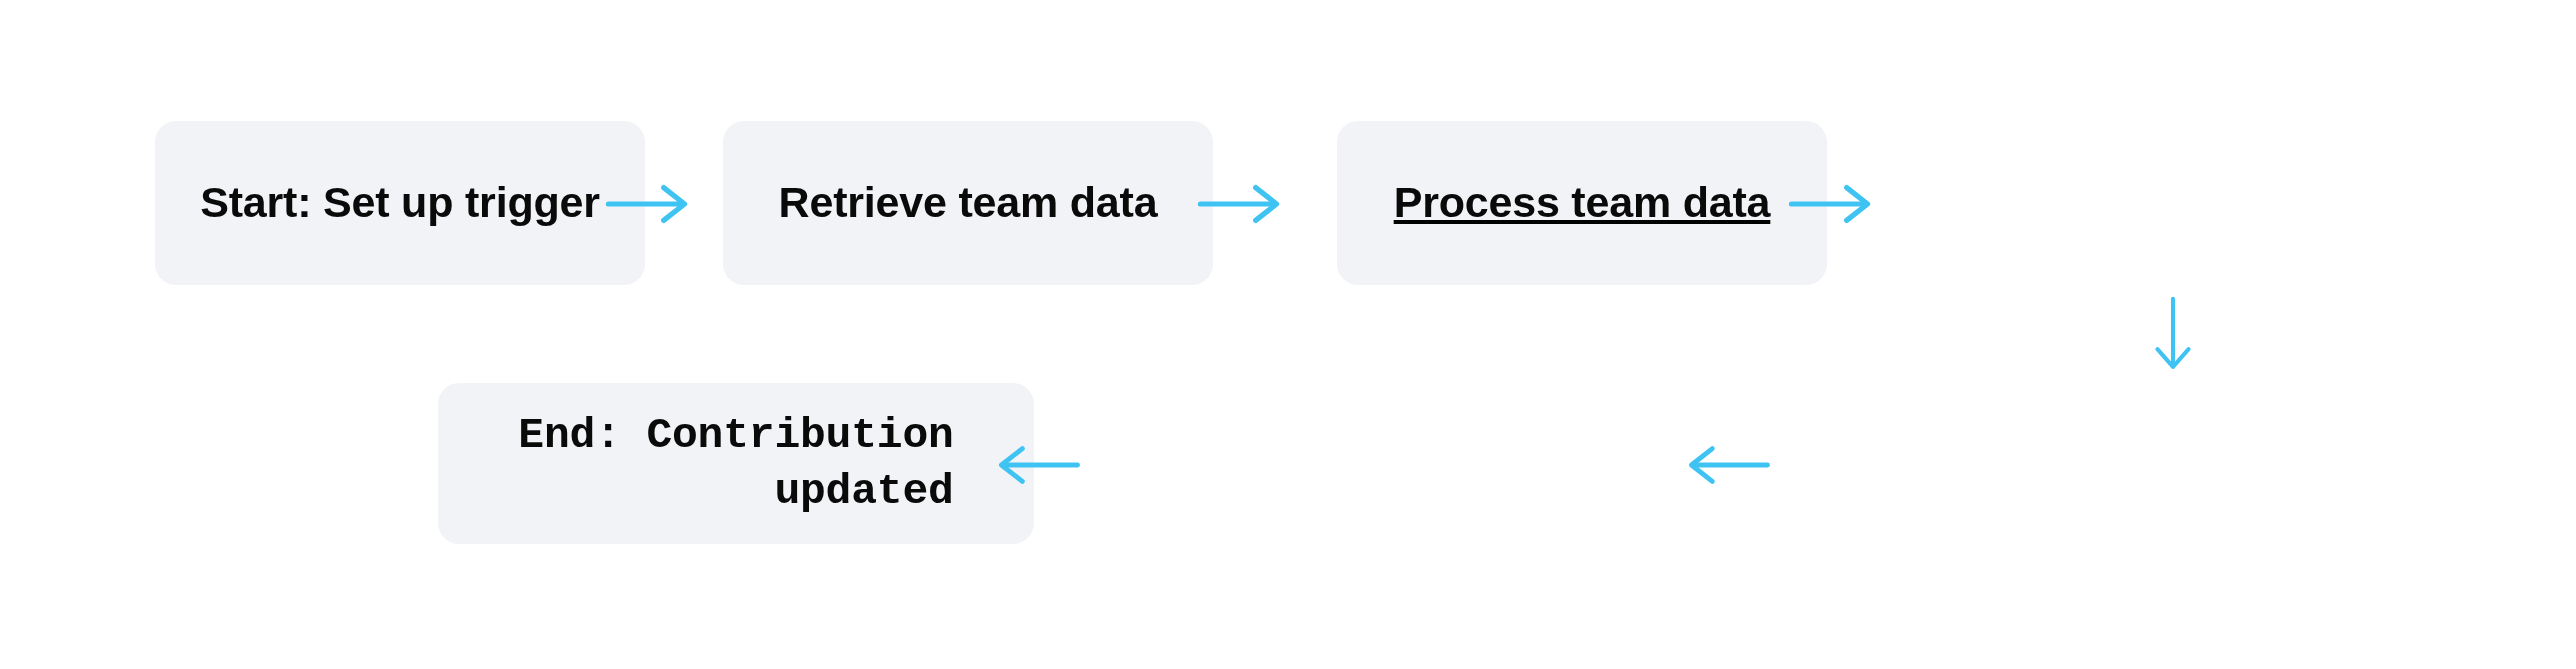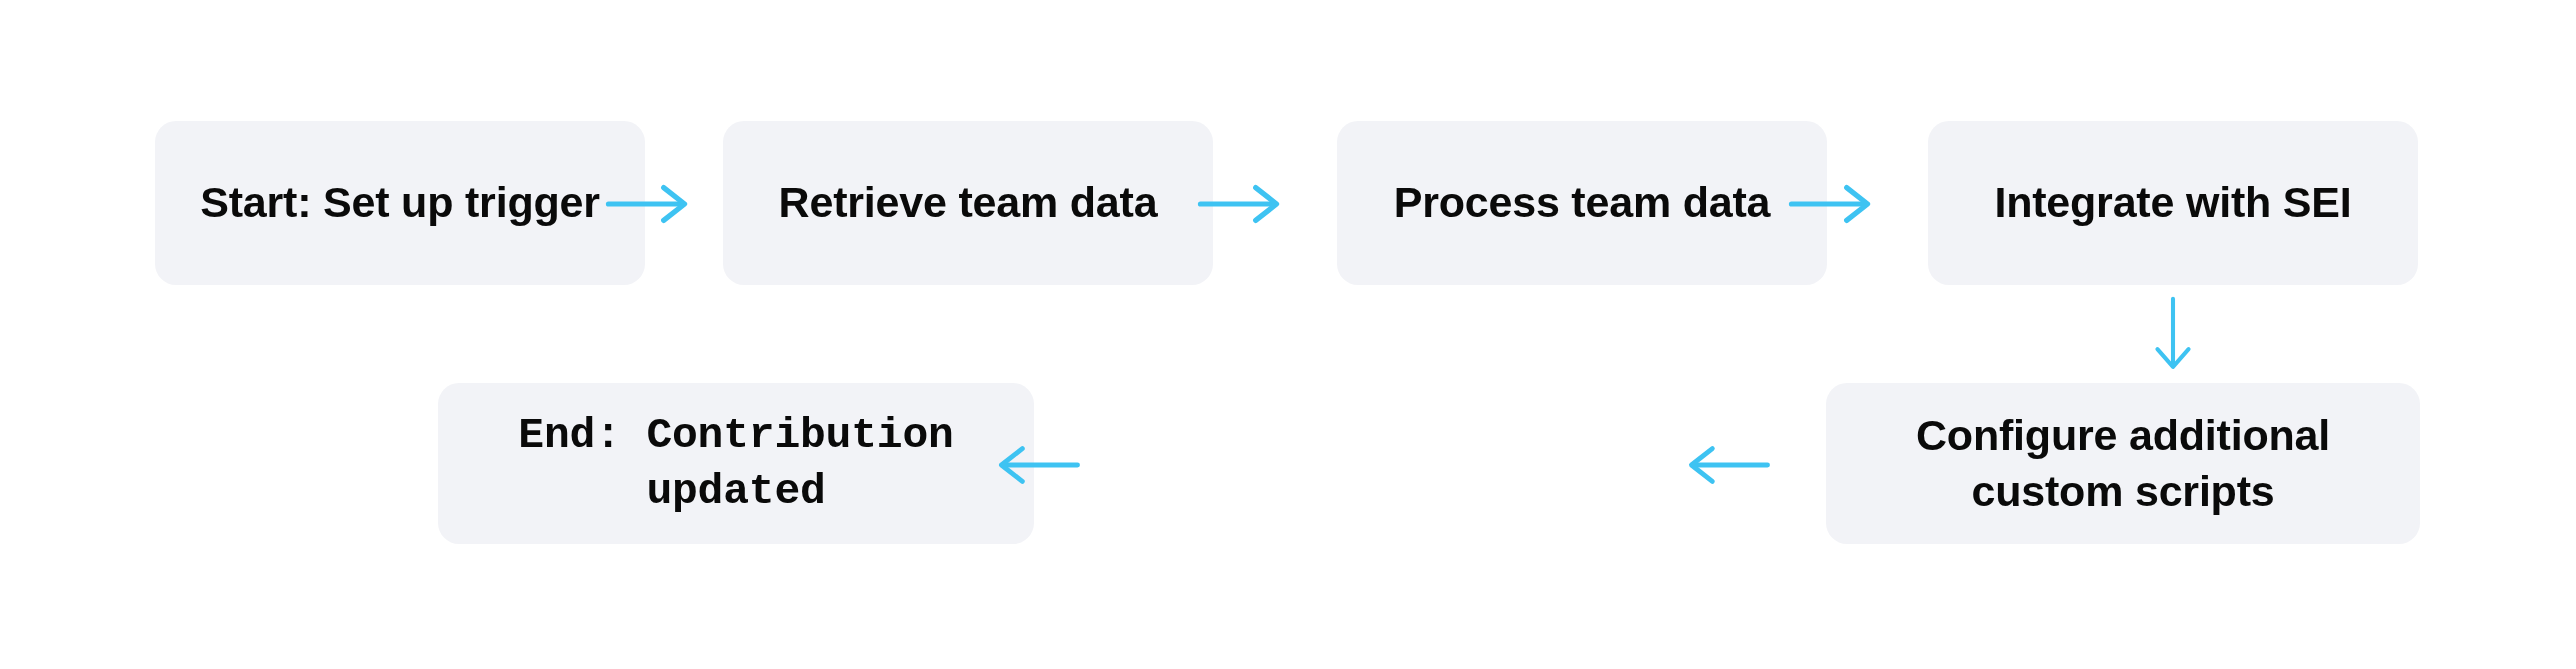--- a/index.html
+++ b/index.html
@@ -29,36 +29,37 @@
     text-align: center;
   }
   .node-label {
     font-weight: 700;
     font-size: 43px;
     line-height: 1.3;
     letter-spacing: -0.2px;
     color: var(--node-text-color, #0a0a0a);
     white-space: pre-line;
     padding: 0 9px;
+    text-align: right;
   }
   .arrow {
     position: absolute;
     color: var(--arrow-color, #3ec3f2);
     display: block;
   }
   .arrow path {
     fill: none;
     stroke: currentColor;
     stroke-linecap: round;
     stroke-linejoin: round;
   }
   
   .n1 { left: 155px;  top: 121px; width: 490px; height: 164px; }
   .n2 { left: 723px; top: 121px; width: 490px; height: 164px; }
-  .n3 { left: 1337px; top: 121px; width: 490px; height: 164px; }
+  .n3 { left: 1337px; top: 121px; width: 490px; height: 164px; text-decoration: underline; }
   .n4 { left: 1928px; top: 121px; width: 490px; height: 164px; }
   
   .n5 { left: 1826px; top: 383px; width: 594px; height: 161px; }
   .n6 { left: 1131px; top: 383px; width: 587px; height: 161px; }
   .n7 { left: 438px;  top: 383px; width: 596px; height: 161px; font-family: Liberation Mono, monospace; }
   
   .a1 { left: 604px;  top: 180px; }
   .a2 { left: 1196px; top: 180px; }
   .a3 { left: 1787px; top: 180px; }
   .a4 { left: 2149px; top: 295px; }
@@ -72,28 +73,21 @@
 
   <div class="node n1">
     <span class="node-label">Start: Set up trigger</span>
   </div>
   <div class="node n2">
     <span class="node-label">Retrieve team data</span>
   </div>
   <div class="node n3">
     <span class="node-label">Process team data</span>
   </div>
-  <div class="node n4">
-    <span class="node-label">Integrate with SEI</span>
-  </div>
 
-  <div class="node n5">
-    <span class="node-label">Configure additional
-custom scripts</span>
-  </div>
   <div class="node n7">
     <span class="node-label">End: Contribution
 updated</span>
   </div>
 
   <svg class="arrow a1" width="91" height="48" viewBox="0 0 122 64">
     <path d="M6 32 H102" stroke-width="7"></path>
     <path d="M80 10 L108 32 L80 54" stroke-width="7"></path>
   </svg>
   <svg class="arrow a2" width="91" height="48" viewBox="0 0 122 64">

